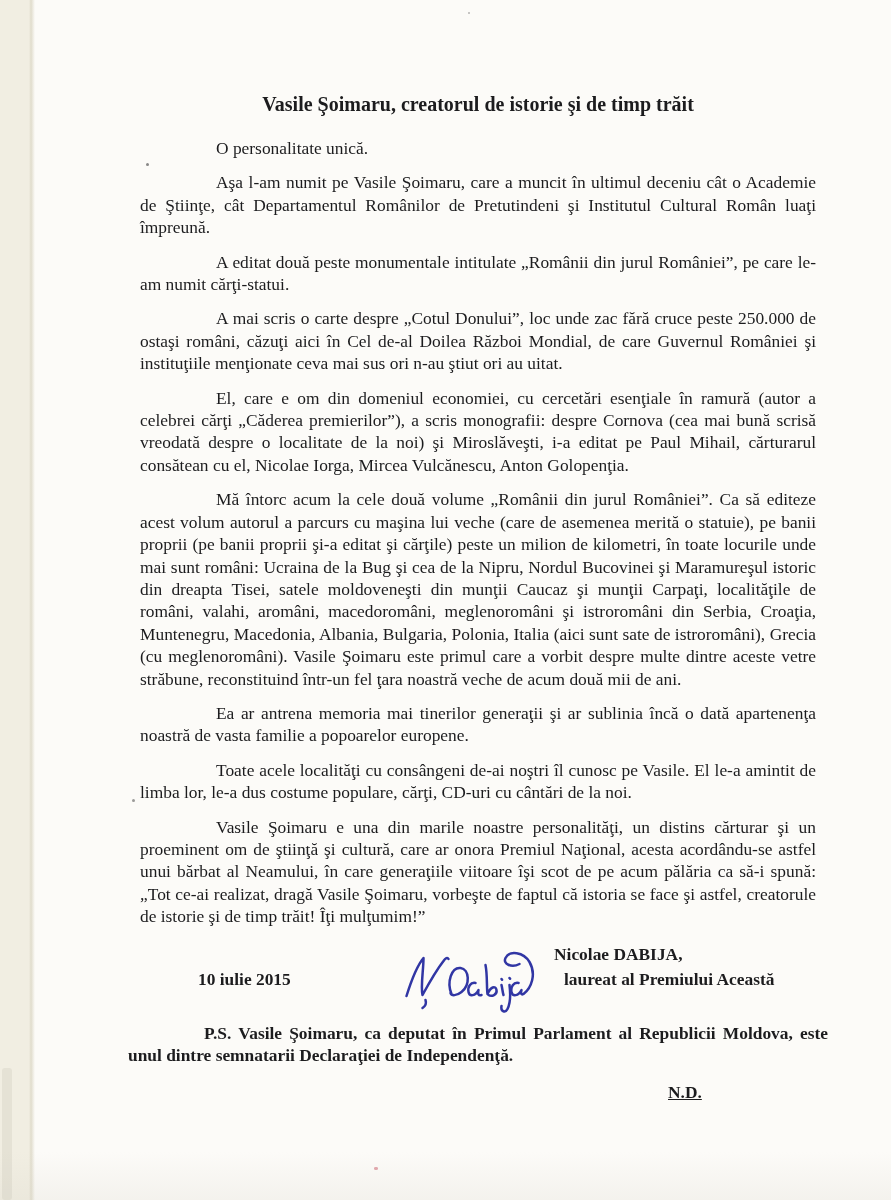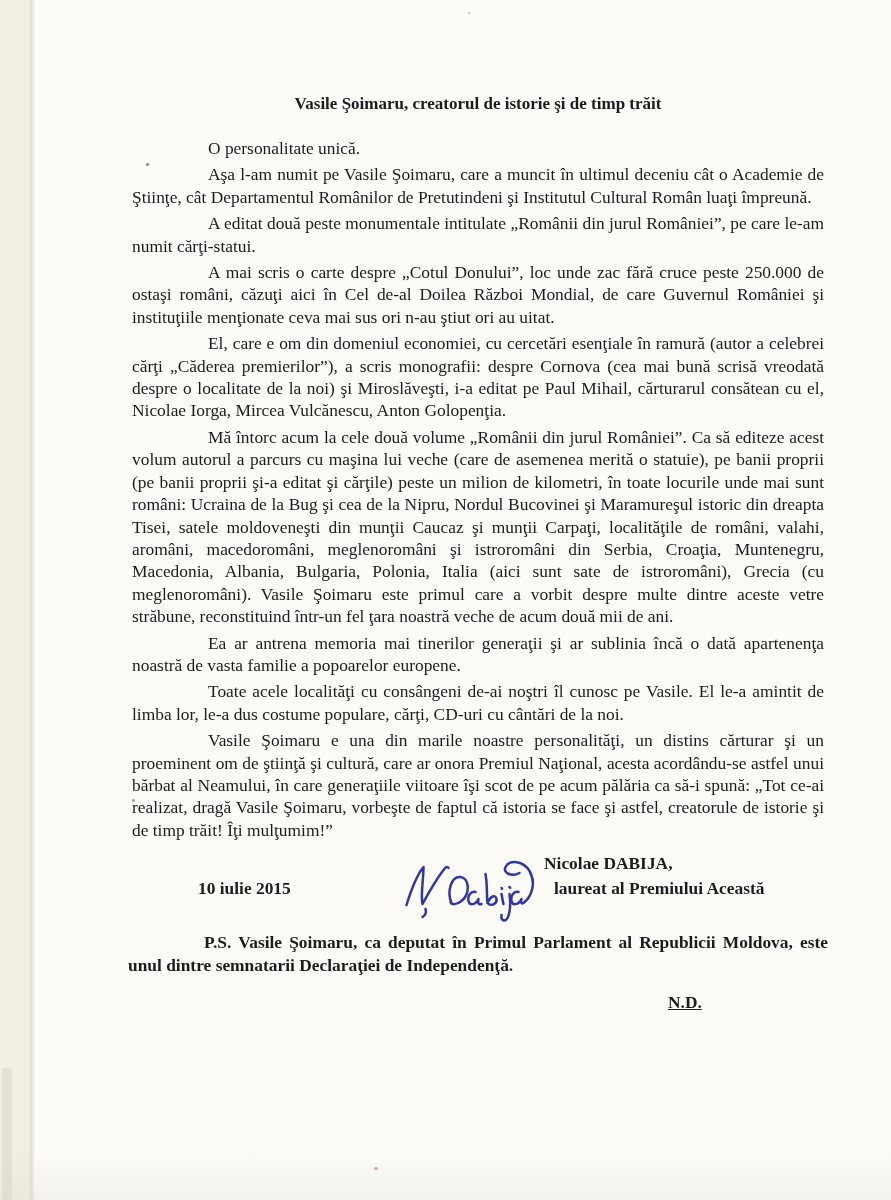--- a/index.html
+++ b/index.html
@@ -30,39 +30,39 @@
   .s1{left:146px;top:163px;width:3px;height:3px;opacity:.65;}
   .s2{left:132px;top:799px;width:3px;height:3px;opacity:.55;}
   .s3{left:468px;top:12px;width:2px;height:2px;opacity:.4;}
   .s4{left:374px;top:1167px;width:4px;height:3px;background:#dc9aa0;opacity:.85;border-radius:40%;}
   .content{
     position:absolute;left:128px;top:92px;width:700px;
     font-size:17.4px;line-height:22.4px;
   }
   .title{
     margin:0 0 21px 0;
-    font-size:17px;line-height:24px;font-weight:bold;text-align:center;
+    font-size:20px;line-height:24px;font-weight:bold;text-align:center;
   }
   .para{
-    margin:4px;text-indent:76px;text-align:justify;
+    margin:12px;text-indent:76px;text-align:justify;
   }
   .b{font-weight:normal;}
   .sig-block{
     position:relative;height:72px;margin-top:8px;
   }
   .date{
     position:absolute;left:70px;top:28px;font-weight:bold;
   }
   .signature{
     position:absolute;left:270px;top:2px;width:138px;height:72px;
     color:var(--ink);
   }
   .signature path{fill:none;stroke:currentColor;stroke-width:2.5;stroke-linecap:round;stroke-linejoin:round;}
   .names{
-    position:absolute;left:416px;top:2px;font-weight:bold;line-height:25px;
+    position:absolute;left:426px;top:2px;font-weight:bold;line-height:25px;
   }
   .names .n2{padding-left:10px;}
   .ps{
     margin:10px 0 0 0;text-indent:76px;text-align:justify;font-weight:bold;
   }
   .nd{
     margin-top:15px;margin-left:540px;font-weight:bold;text-decoration:underline;
   }
 </style>
 </head>

